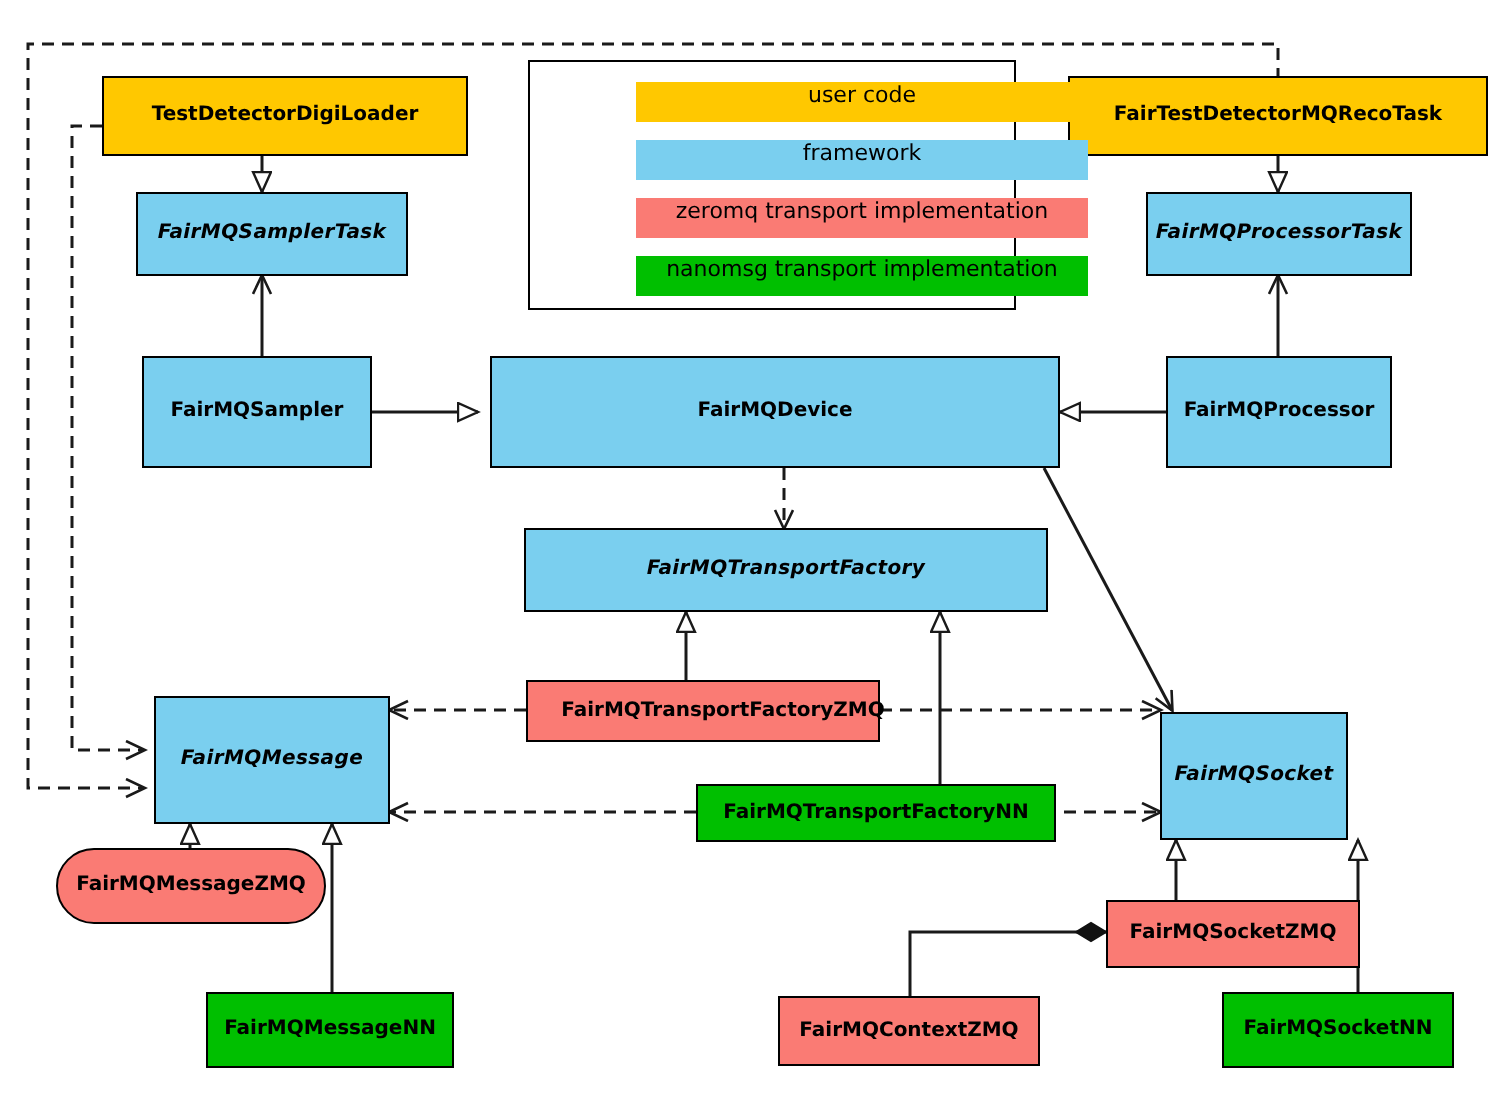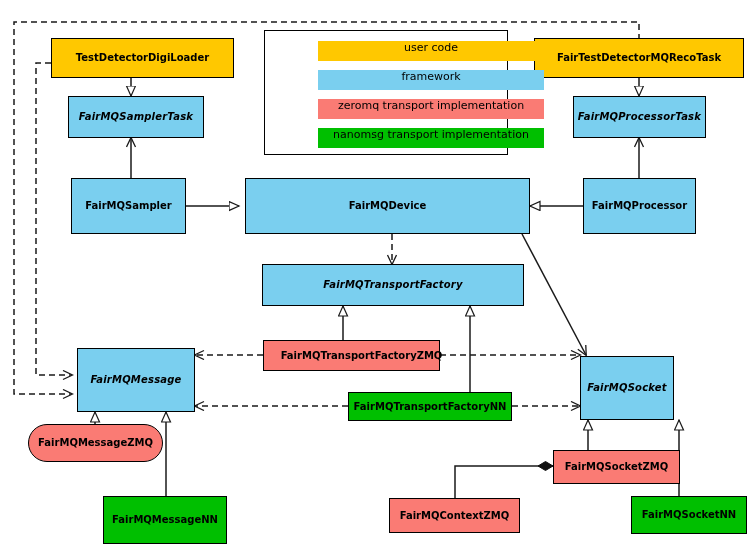--- a/index.html
+++ b/index.html
@@ -126,45 +126,45 @@
   </div>
 
   <div class="node framework abstract" style="left:262px;top:264px;width:262px;height:42px;">
     <span>FairMQTransportFactory</span>
   </div>
 
   <div class="node zmq" style="left:263px;top:340px;width:177px;height:31px;padding-left:24px;">
     <span>FairMQTransportFactoryZMQ</span>
   </div>
 
-  <div class="node nn" style="left:348px;top:392px;width:164px;height:29px;text-align:center;">
+  <div class="node nn" style="left:348px;top:392px;width:180px;height:29px;text-align:center;">
     <span>FairMQTransportFactoryNN</span>
   </div>
 
   <div class="node framework abstract" style="left:77px;top:348px;width:118px;height:64px;">
     <span>FairMQMessage</span>
   </div>
 
   <div class="node zmq" style="left:28px;top:424px;width:135px;height:38px;border-radius:19px;">
     <span>FairMQMessageZMQ</span>
   </div>
 
-  <div class="node nn" style="left:103px;top:496px;width:124px;height:48px;">
+  <div class="node nn" style="left:103px;top:496px;width:124px;height:38px;">
     <span>FairMQMessageNN</span>
   </div>
 
   <div class="node framework abstract" style="left:580px;top:356px;width:94px;height:64px;">
     <span>FairMQSocket</span>
   </div>
 
   <div class="node zmq" style="left:553px;top:450px;width:127px;height:34px;">
     <span>FairMQSocketZMQ</span>
   </div>
 
-  <div class="node nn" style="left:611px;top:496px;width:116px;height:38px;margin-left:20px;">
+  <div class="node nn" style="left:611px;top:496px;width:116px;height:38px;">
     <span>FairMQSocketNN</span>
   </div>
 
   <div class="node zmq" style="left:389px;top:498px;width:131px;height:35px;">
     <span>FairMQContextZMQ</span>
   </div>
 
   <div id="legend">
     <div class="legend-row lr0 user">
       <span>user code</span>

